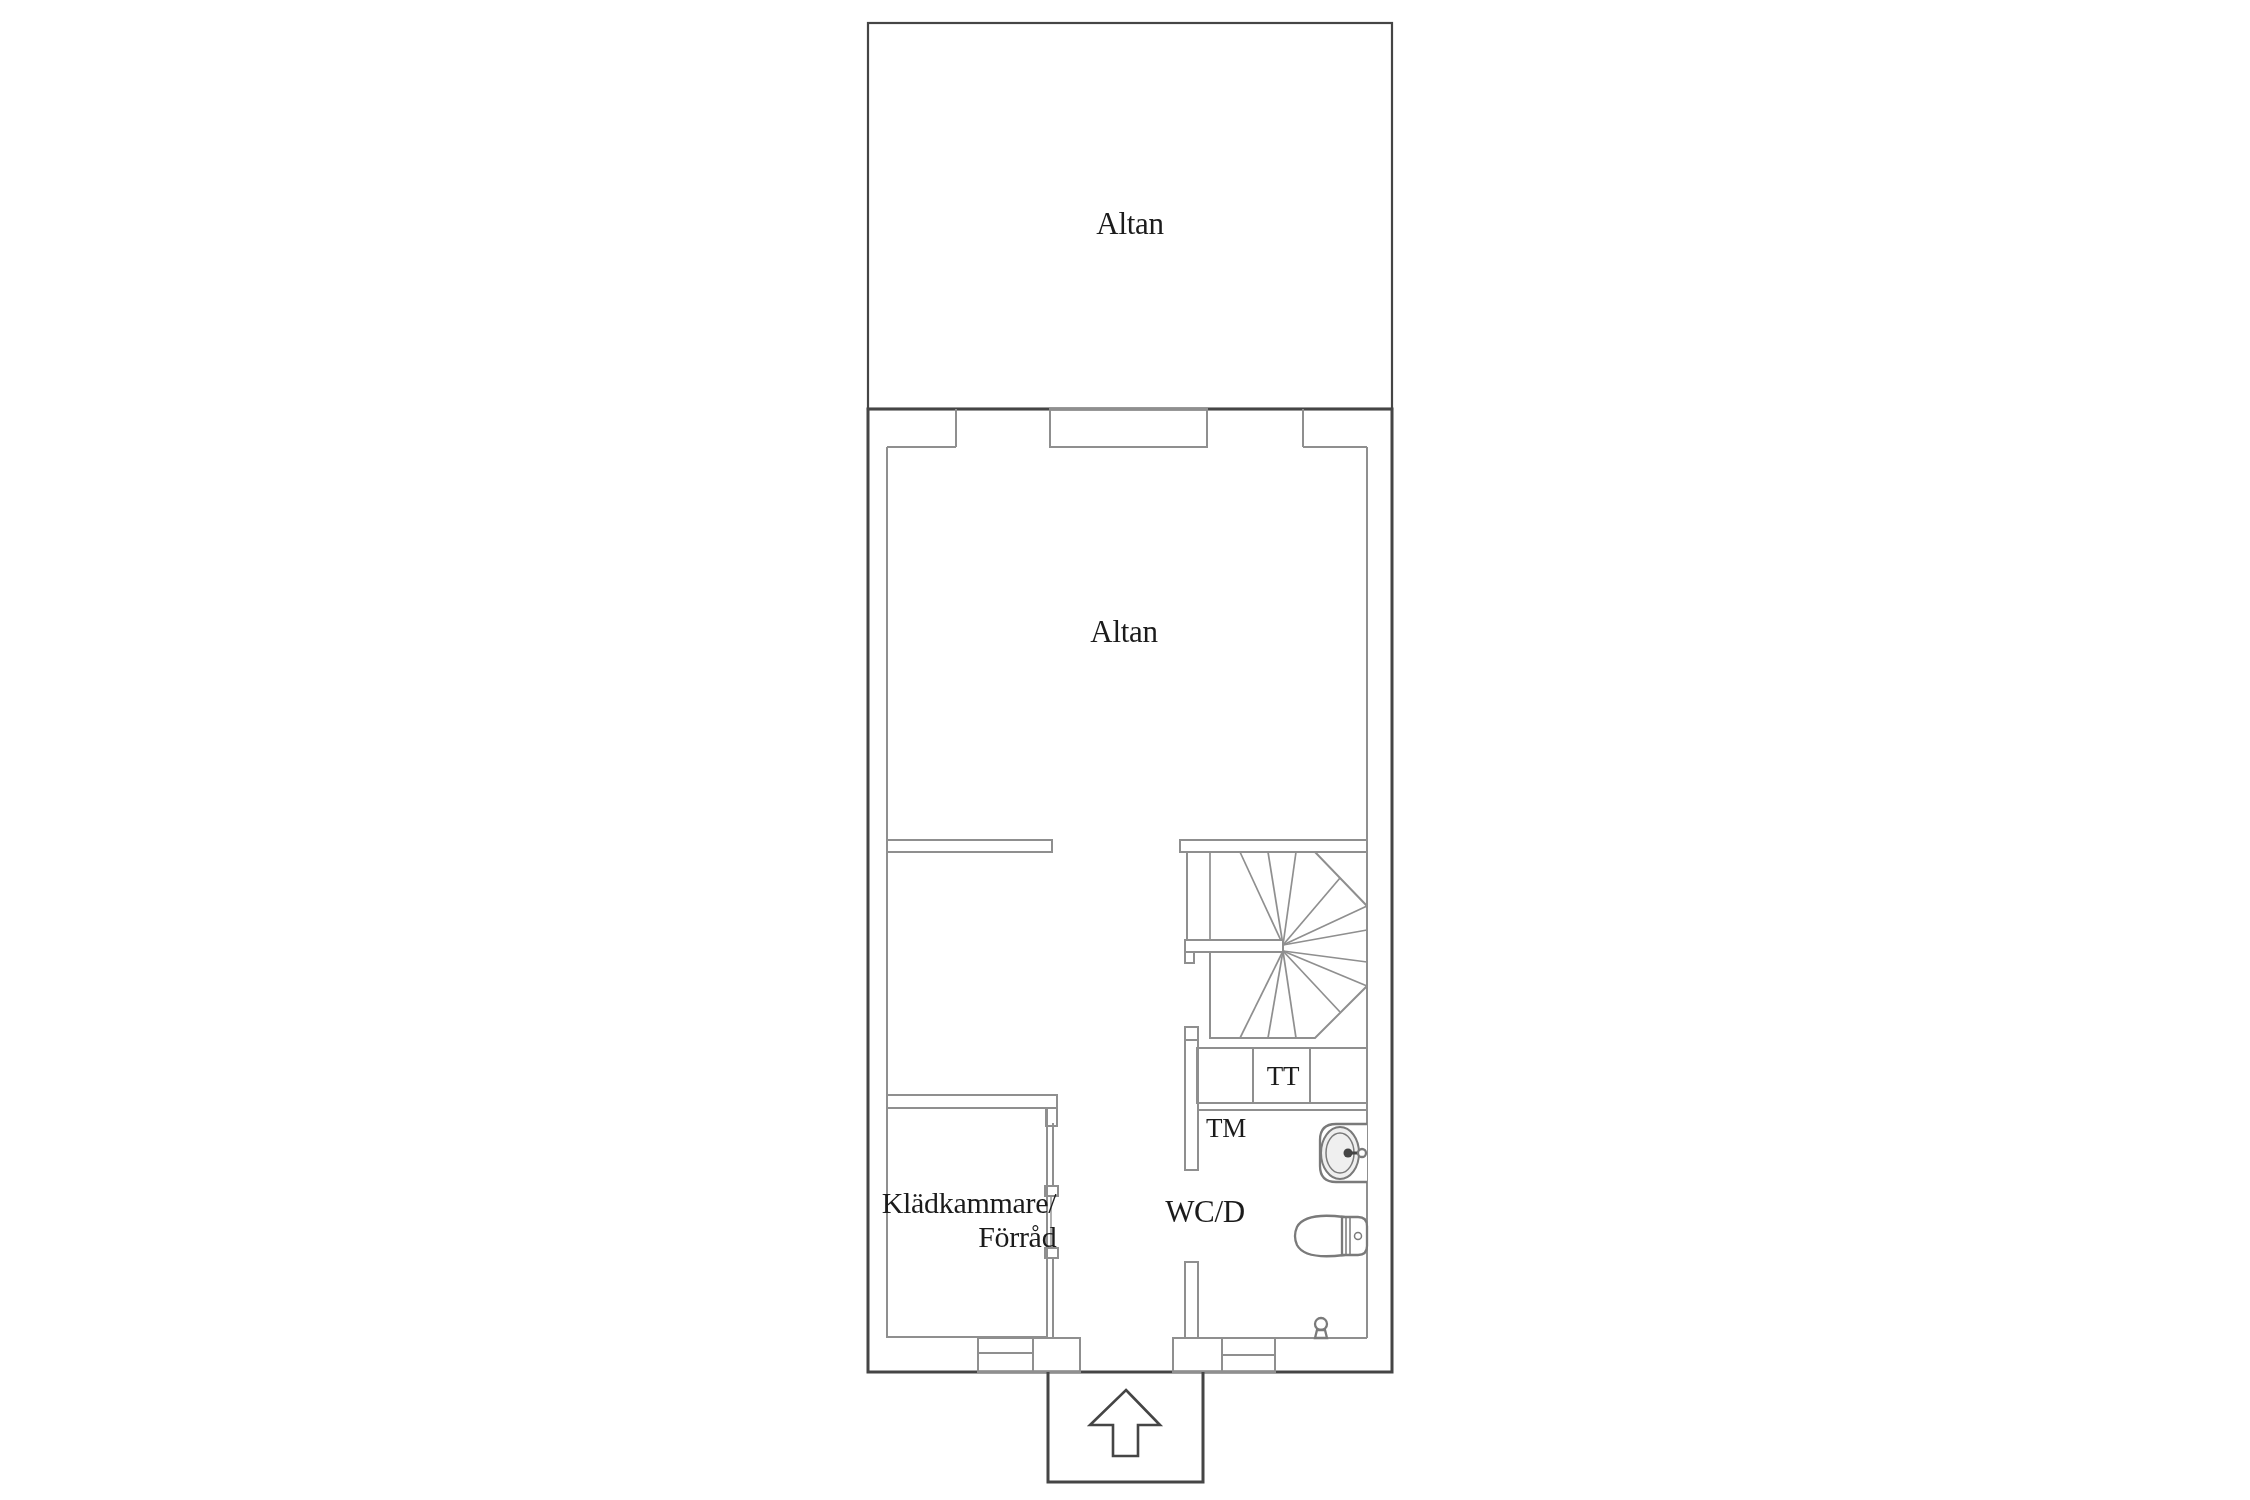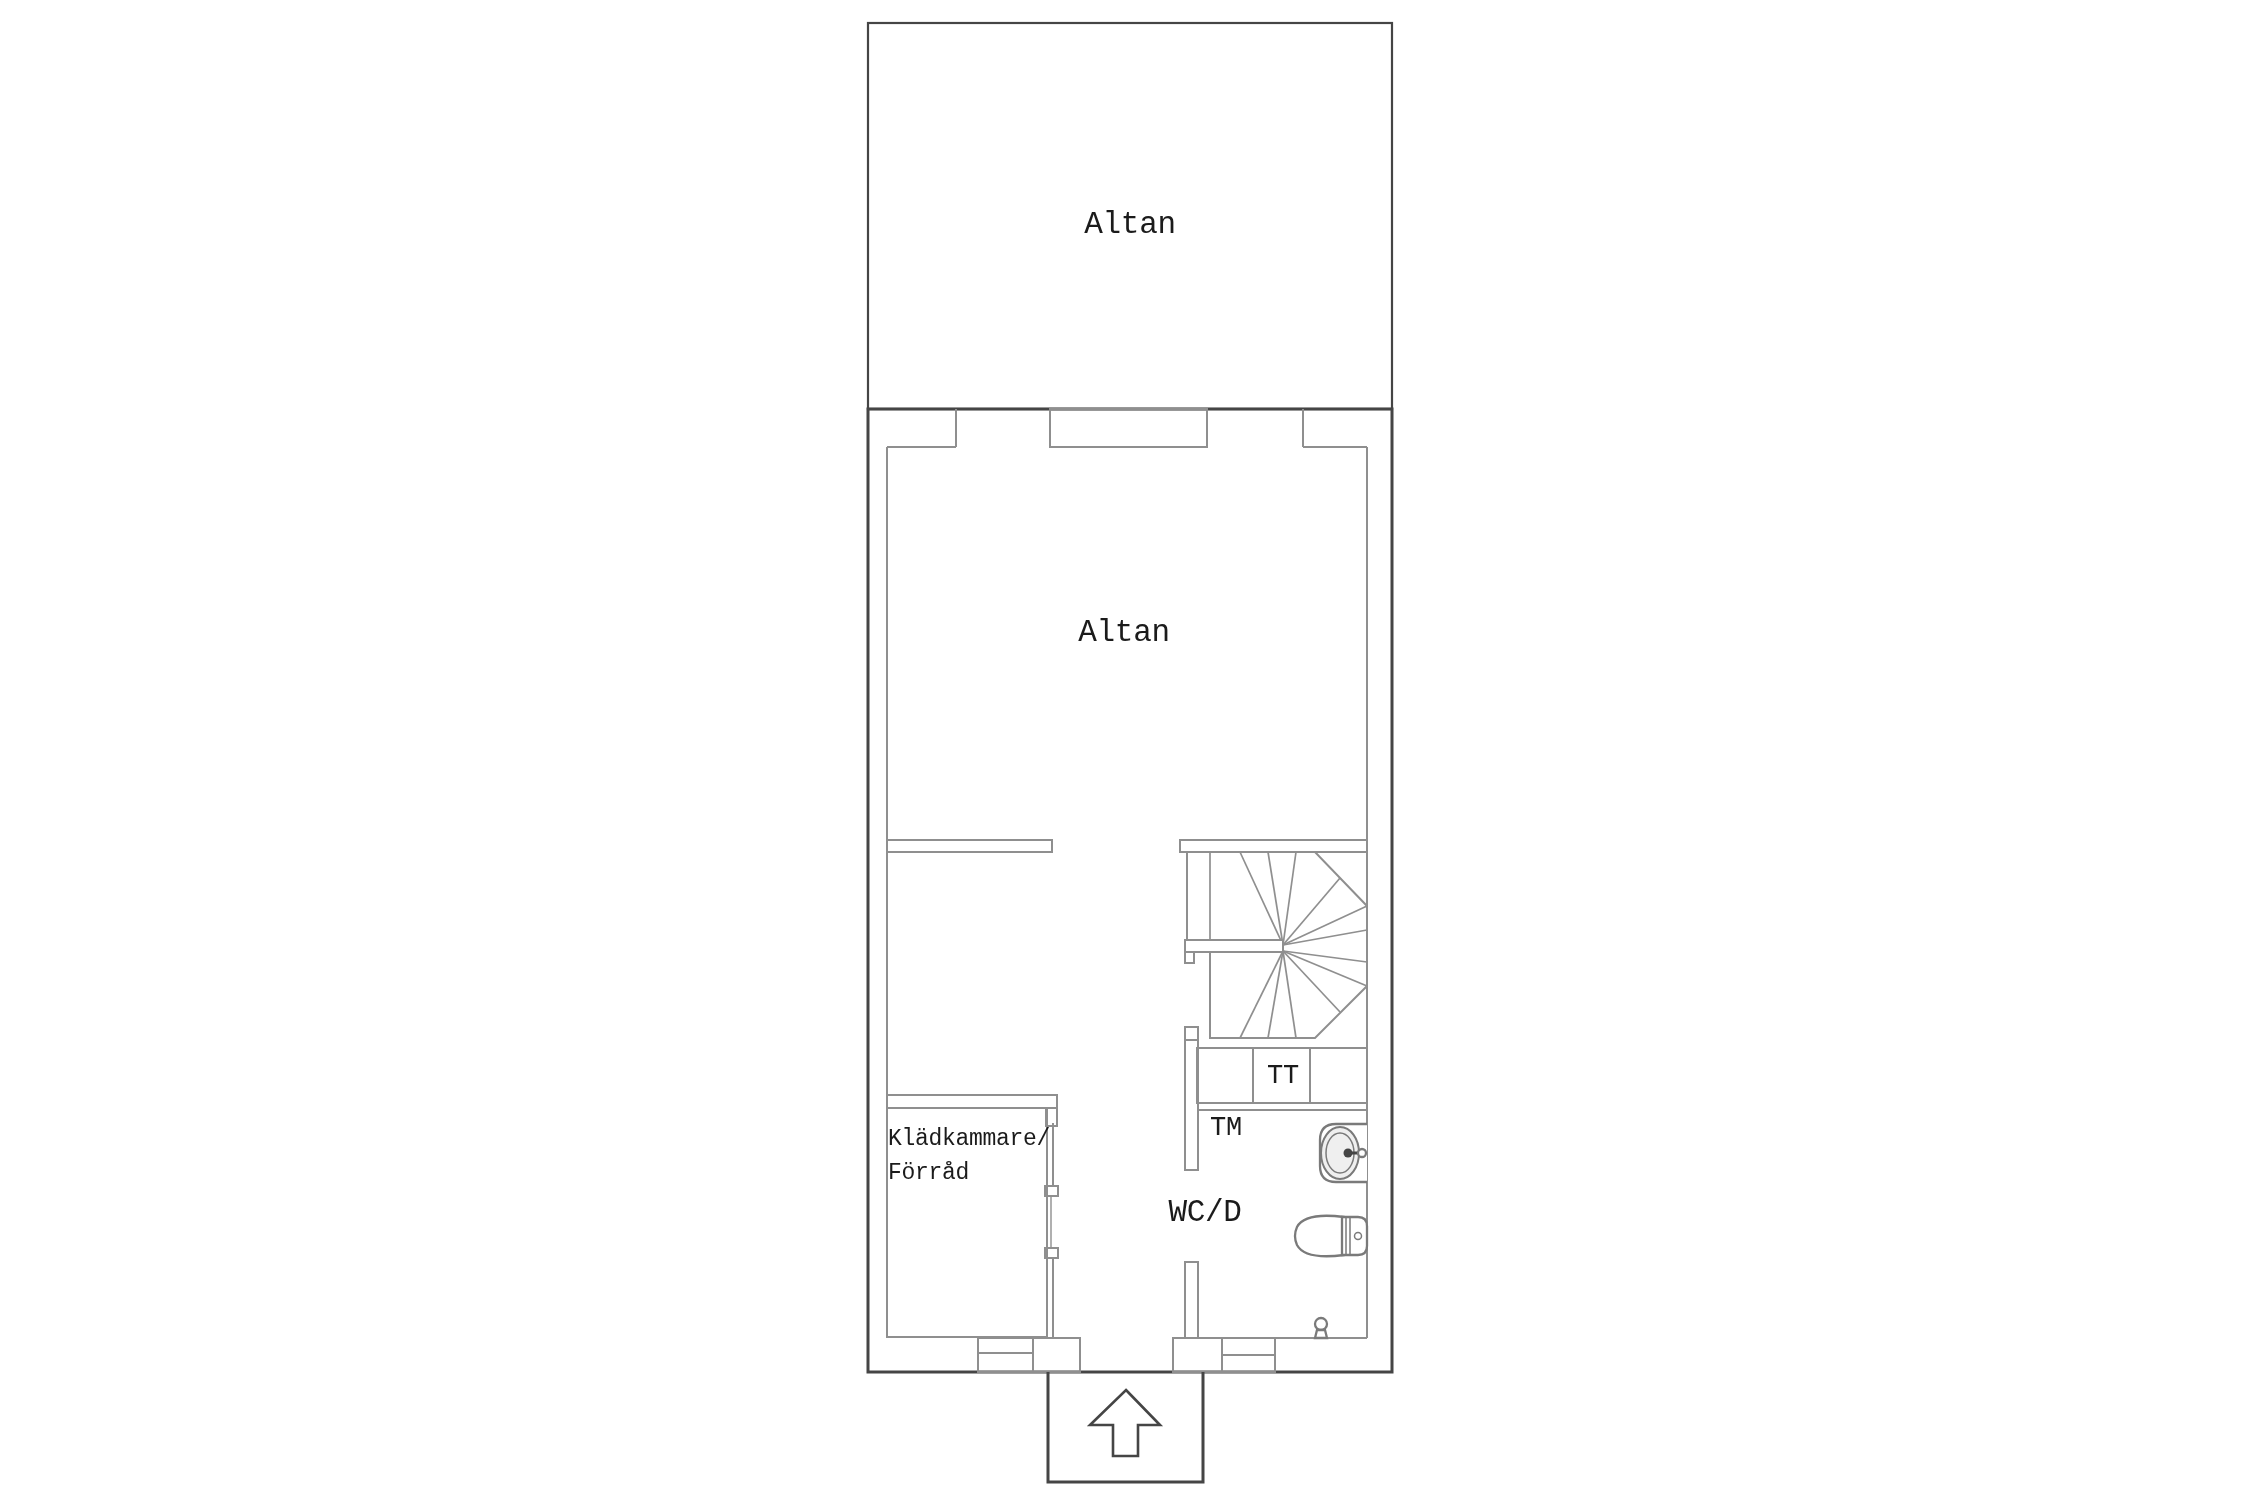--- a/index.html
+++ b/index.html
@@ -16,21 +16,21 @@
   .fix{stroke:var(--fixture,#7a7a7a);stroke-width:2.3;fill:#ffffff;}
   .fixthin{stroke:var(--fixture,#9a9a9a);stroke-width:1.5;fill:none;}
   .basin{stroke:var(--fixture,#8a8a8a);stroke-width:2;fill:#efefef;}
   .darkfill{fill:var(--outer-wall,#454545);stroke:none;}
   .darkline{stroke:var(--outer-wall,#454545);stroke-width:3;fill:none;}
   .arrow{stroke:var(--outer-wall,#3f3f3f);stroke-width:2.6;fill:#ffffff;}
   .doorleaf{stroke:var(--inner-wall,#aaaaaa);stroke-width:1.4;fill:none;}
 
   .label{position:absolute;transform:translate(-50%,-50%);
          color:var(--text,#1b1b1b);font-size:31px;white-space:nowrap;
-         text-align:left;letter-spacing:-0.3px;font-family:Liberation Mono, monospace;}
+         text-align:right;letter-spacing:-0.3px;}
   .label.small{font-size:27px;}
   .label .ln{display:block;line-height:34px;}
 </style>
 </head>
 <body>
 
 <div id="plan">
 
   <svg width="2250" height="1500" viewBox="0 0 2250 1500">
 
@@ -135,21 +135,21 @@
     </g>
     <g>
       <path d="M1126,1390 L1160,1425 H1138 V1456 H1113 V1425 H1090 Z" class="arrow"></path>
     </g>
   </svg>
 
   <div class="label" style="left:1130px;top:224px">Altan</div>
 
   <div class="label" style="left:1124px;top:632px">Altan</div>
 
-  <div class="label" style="left:969px;top:1156px;font-size:23px">
+  <div class="label" style="left:969px;top:1220px;font-size:30px">
     <span class="ln">Klädkammare/</span>
     <span class="ln">Förråd</span>
   </div>
 
   <div class="label" style="left:1205px;top:1212px">WC/D</div>
 
   <div class="label small" style="left:1226px;top:1128px">TM</div>
 
   <div class="label small" style="left:1283px;top:1076px">TT</div>
 

